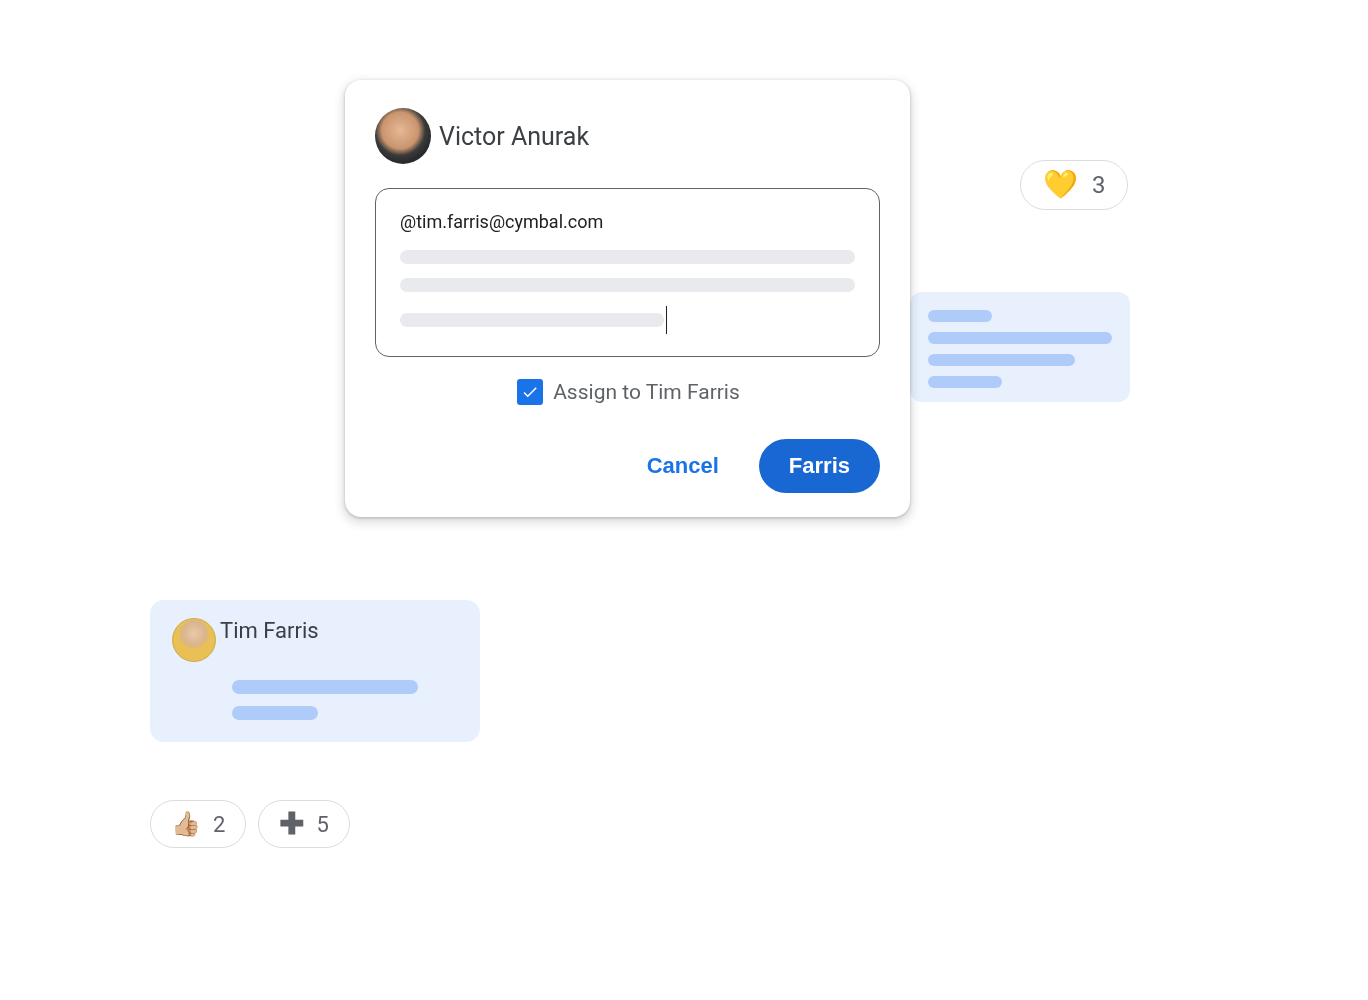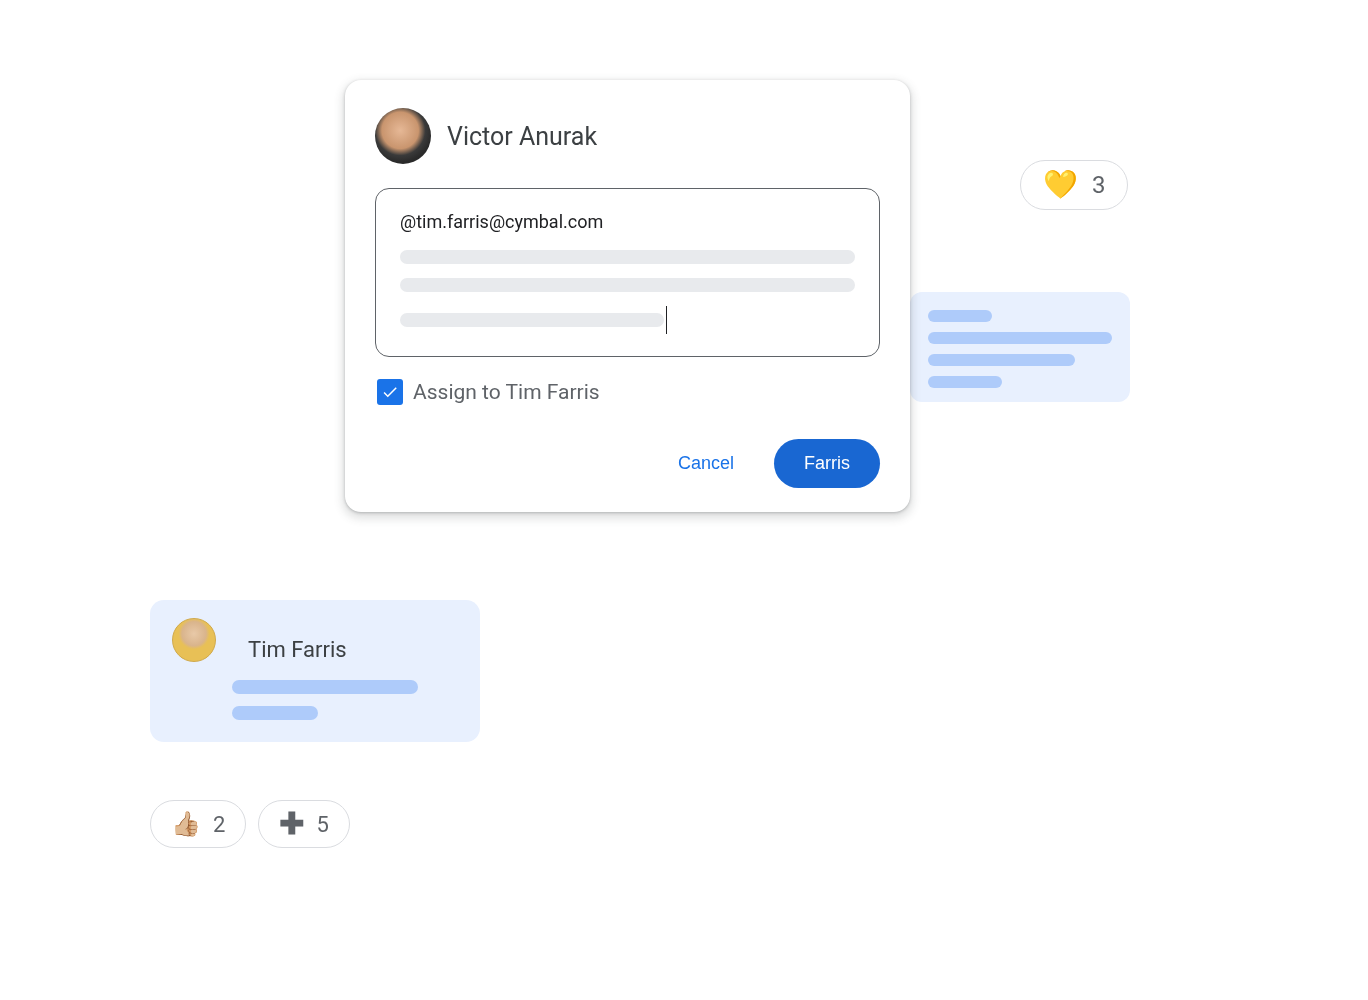--- a/index.html
+++ b/index.html
@@ -25,21 +25,21 @@
       width: 565px;
       background: #fff;
       border-radius: 16px;
       box-shadow: 0 1px 3px rgba(60,64,67,0.3), 0 4px 8px 3px rgba(60,64,67,0.15);
       padding: 28px 30px 24px 30px;
       z-index: 5;
     }
     .comment-header {
       display: flex;
       align-items: center;
-      gap: 16px;
+      gap: 8px;
       margin-bottom: 24px;
     }
     .avatar {
       width: 56px;
       height: 56px;
       border-radius: 50%;
       flex-shrink: 0;
       background: linear-gradient(135deg, #e8a87c 0%, #c38d6e 100%);
       position: relative;
       overflow: hidden;
@@ -86,20 +86,21 @@
       height: 28px;
       background: #202124;
       margin-left: 2px;
     }
     .assign-row {
       display: flex;
       align-items: center;
       gap: 10px;
       margin-bottom: 34px;
       padding-left: 2px;
+      justify-content: center;
     }
     .checkbox {
       width: 26px;
       height: 26px;
       background: #1a73e8;
       border-radius: 3px;
       display: flex;
       align-items: center;
       justify-content: center;
       flex-shrink: 0;
@@ -109,22 +110,22 @@
       font-size: 21px;
       color: #5f6368;
     }
     .button-row {
       display: flex;
       justify-content: flex-end;
       align-items: center;
       gap: 10px;
     }
     .btn {
-      font-size: 18px;
-      font-weight: 400;
+      font-size: 22px;
+      font-weight: 700;
       padding: 14px 30px;
       border-radius: 100px;
       border: none;
       cursor: pointer;
     }
     .btn-cancel {
       background: transparent;
       color: #1a73e8;
     }
     .btn-assign {
@@ -177,22 +178,22 @@
       left: 0;
       top: 520px;
       width: 330px;
       background: #e8f0fe;
       border-radius: 14px;
       padding: 18px 22px 22px 22px;
       z-index: 6;
     }
     .tim-header {
       display: flex;
-      align-items: flex-end;
-      gap: 32px;
+      align-items: flex-start;
+      gap: 4px;
       margin-bottom: 18px;
     }
     .tim-name {
       font-size: 22px;
       color: #3c4043;
     }
     .tim-card .tline {
       height: 14px;
       background: #aecbfa;
       border-radius: 7px;

